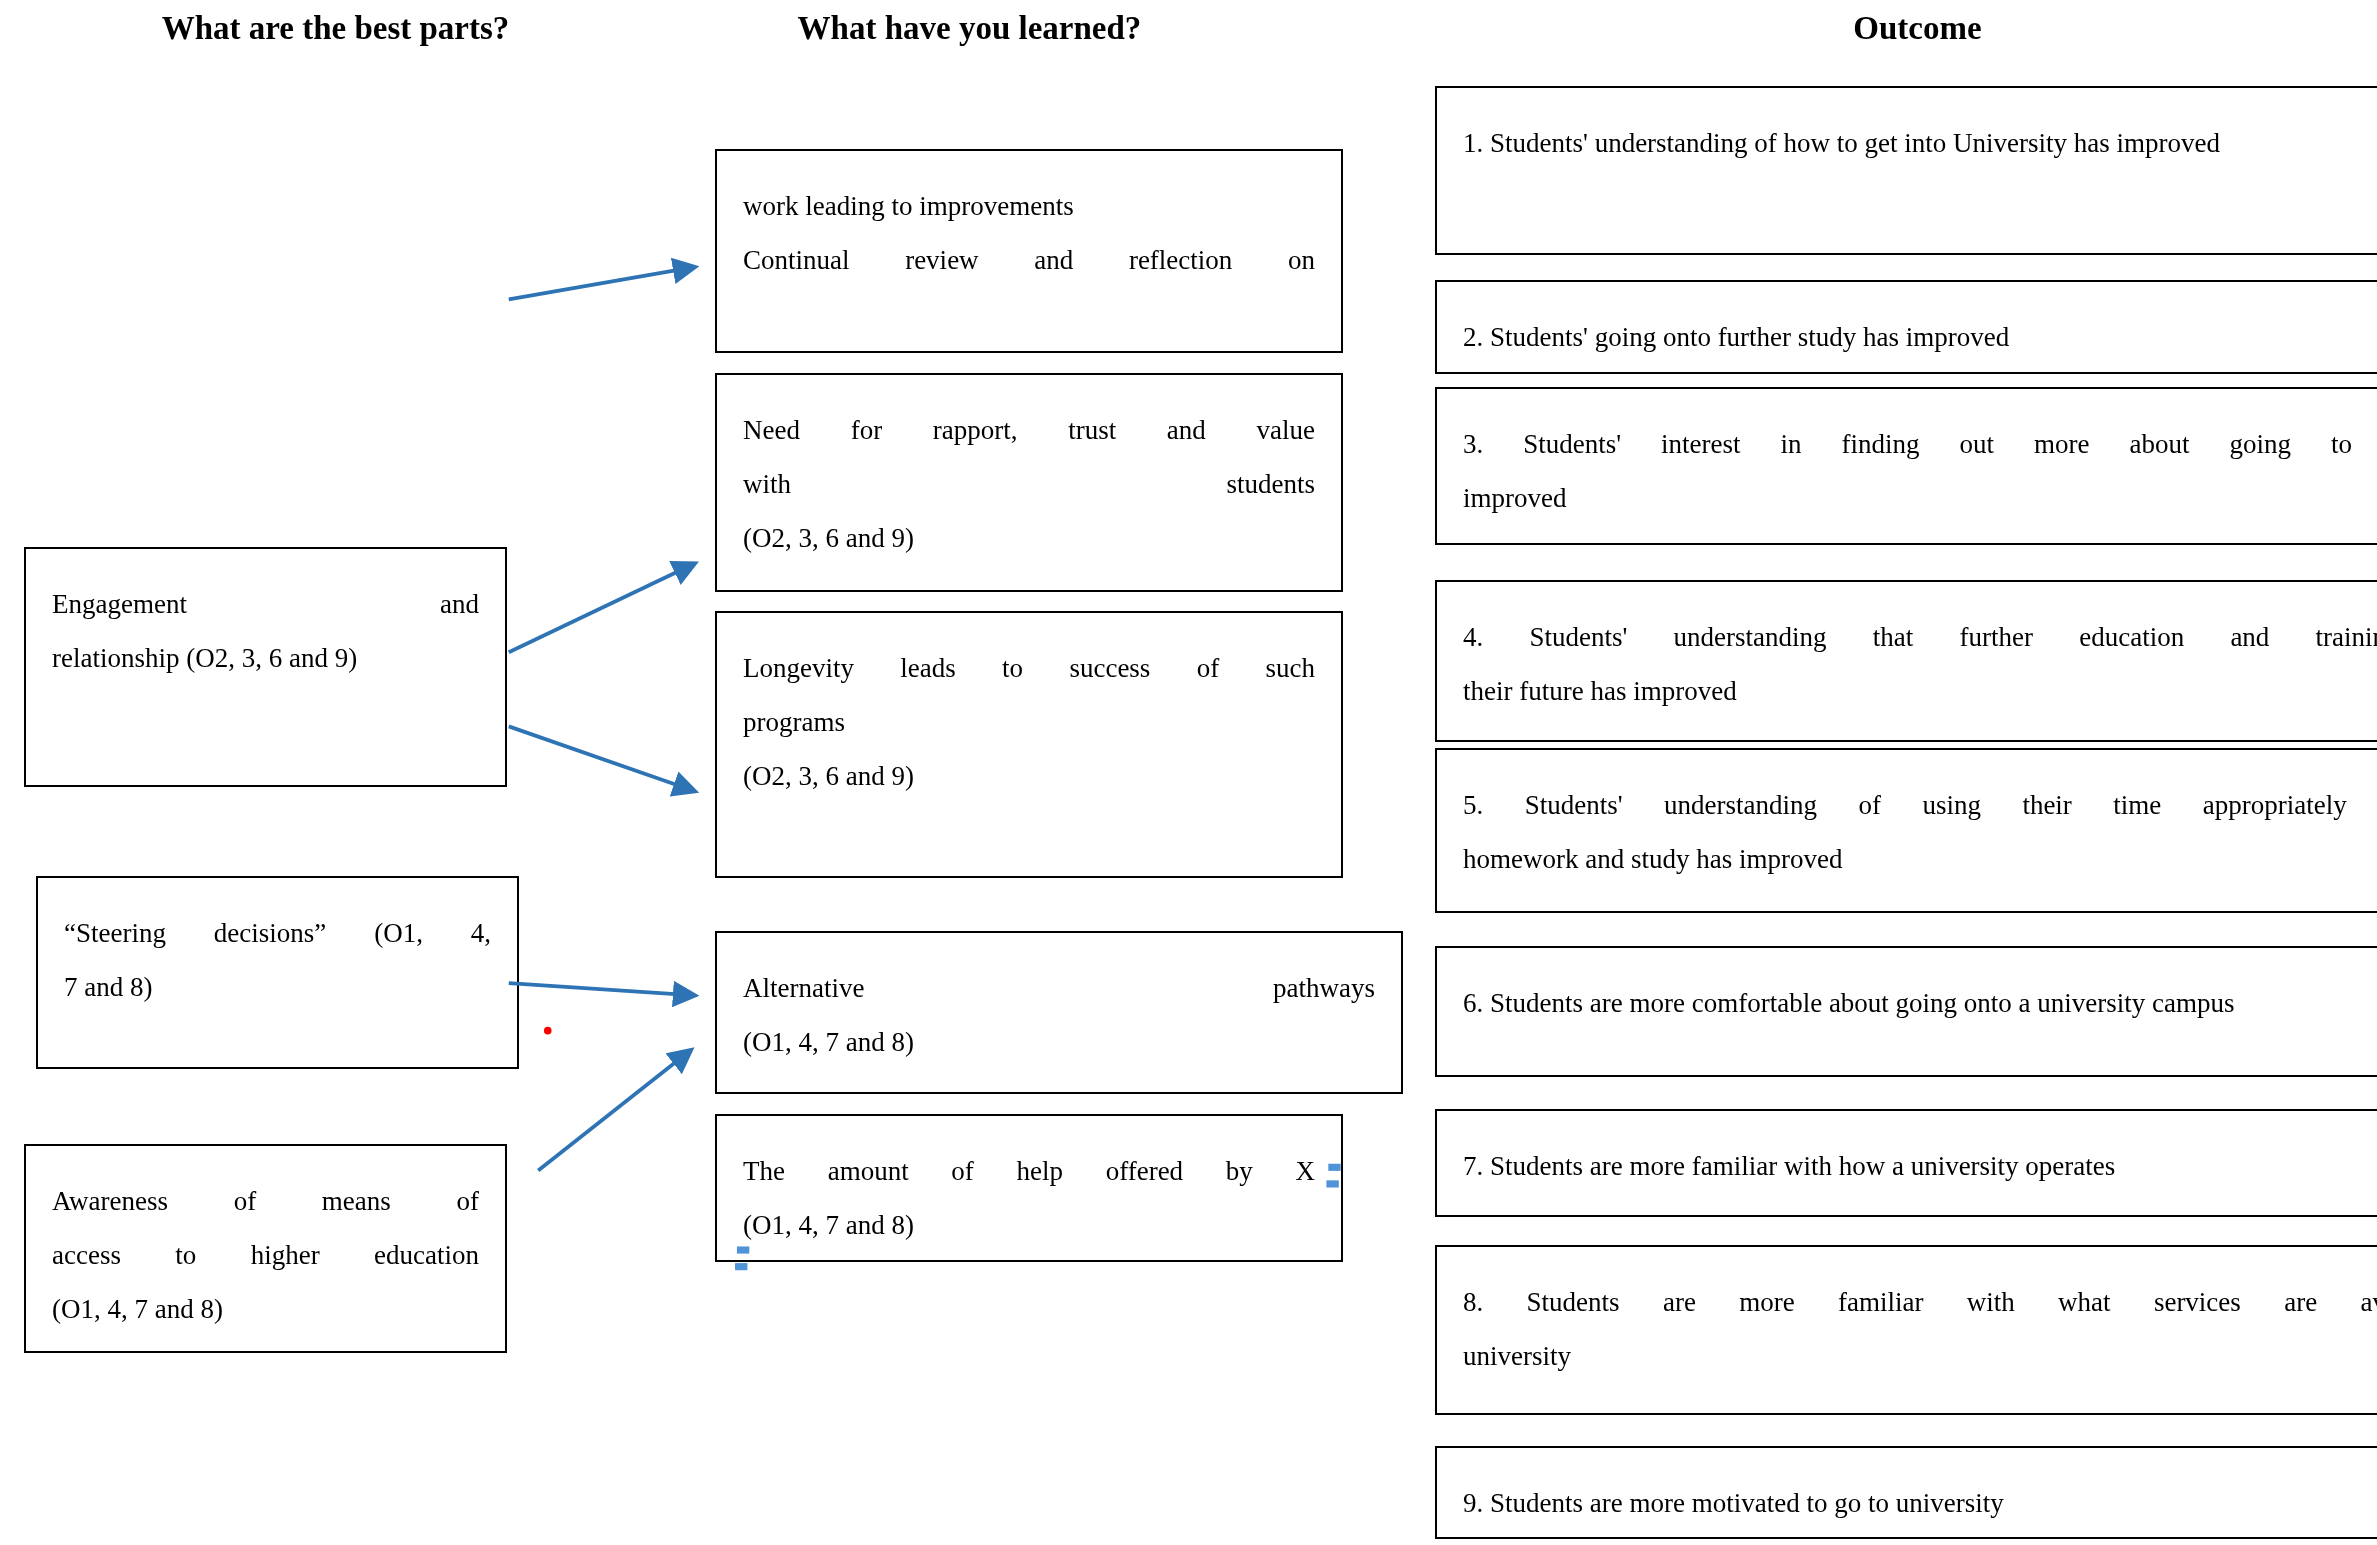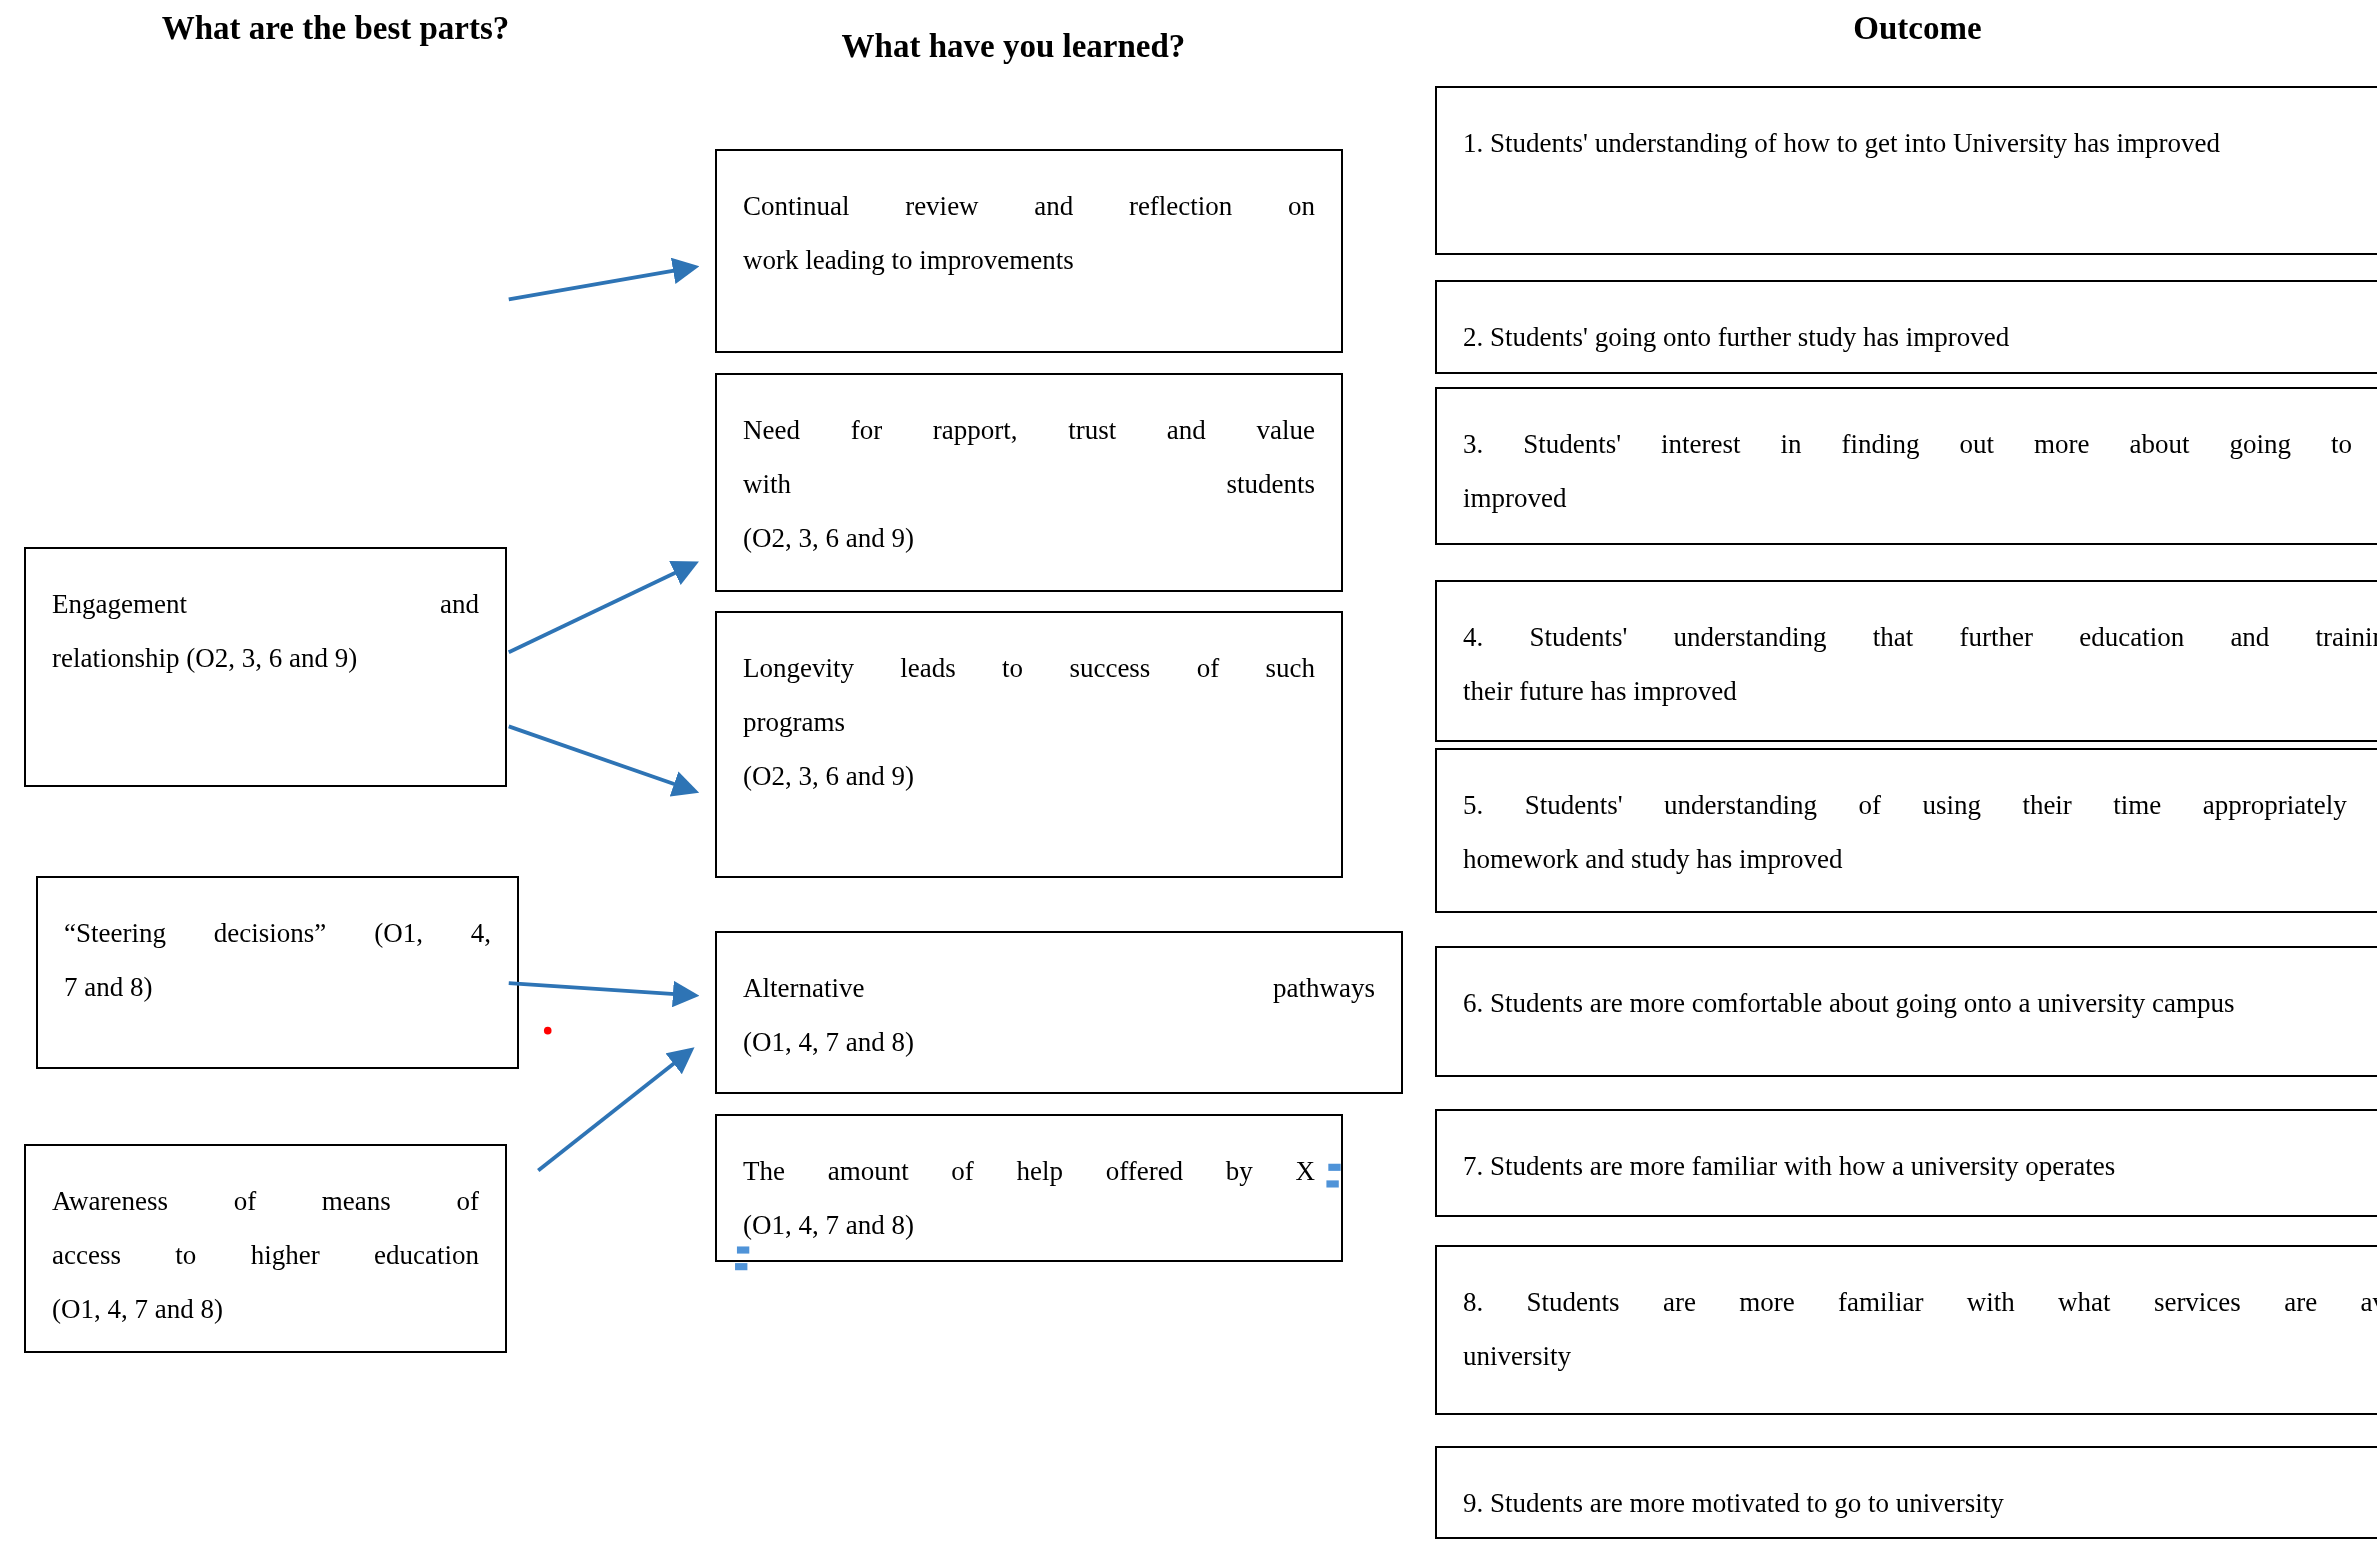--- a/index.html
+++ b/index.html
@@ -23,40 +23,40 @@
   #ah path{fill:var(--arrow-blue,#2E74B5);}
   .bluemark{fill:var(--mark-blue,#4F93D8);}
   .reddot{fill:var(--dot-red,#FF0000);}
 </style>
 </head>
 <body>
 
 <div id="canvas">
 
   <div class="hdr" style="left:98px;">What are the best parts?</div>
-  <div class="hdr" style="left:776px;margin-top:18px;">What have you learned?</div>
+  <div class="hdr" style="left:732px;">What have you learned?</div>
   <div class="hdr" style="left:1680px;">Outcome</div>
 
   <div class="box" style="left:24px;width:483px;top:547px;height:240px;">
     <div class="ln st">Engagement and</div>
     <div class="ln">relationship (O2, 3, 6 and 9)</div>
   </div>
   <div class="box" style="left:36px;width:483px;top:876px;height:193px;">
     <div class="ln st">“Steering decisions” (O1, 4,</div>
     <div class="ln">7 and 8)</div>
   </div>
   <div class="box" style="left:24px;width:483px;top:1144px;height:209px;">
     <div class="ln st">Awareness of means of</div>
     <div class="ln st">access to higher education</div>
     <div class="ln">(O1, 4, 7 and 8)</div>
   </div>
 
   <div class="box" style="left:715px;width:628px;top:149px;height:204px;">
+    <div class="ln">work leading to improvements</div>
     <div class="ln st">Continual review and reflection on</div>
-    <div class="ln">work leading to improvements</div>
   </div>
   <div class="box" style="left:715px;width:628px;top:373px;height:219px;">
     <div class="ln st">Need for rapport, trust and value</div>
     <div class="ln st">with students</div>
     <div class="ln">(O2, 3, 6 and 9)</div>
   </div>
   <div class="box" style="left:715px;width:628px;top:611px;height:267px;">
     <div class="ln st">Longevity leads to success of such</div>
     <div class="ln">programs</div>
     <div class="ln">(O2, 3, 6 and 9)</div>

